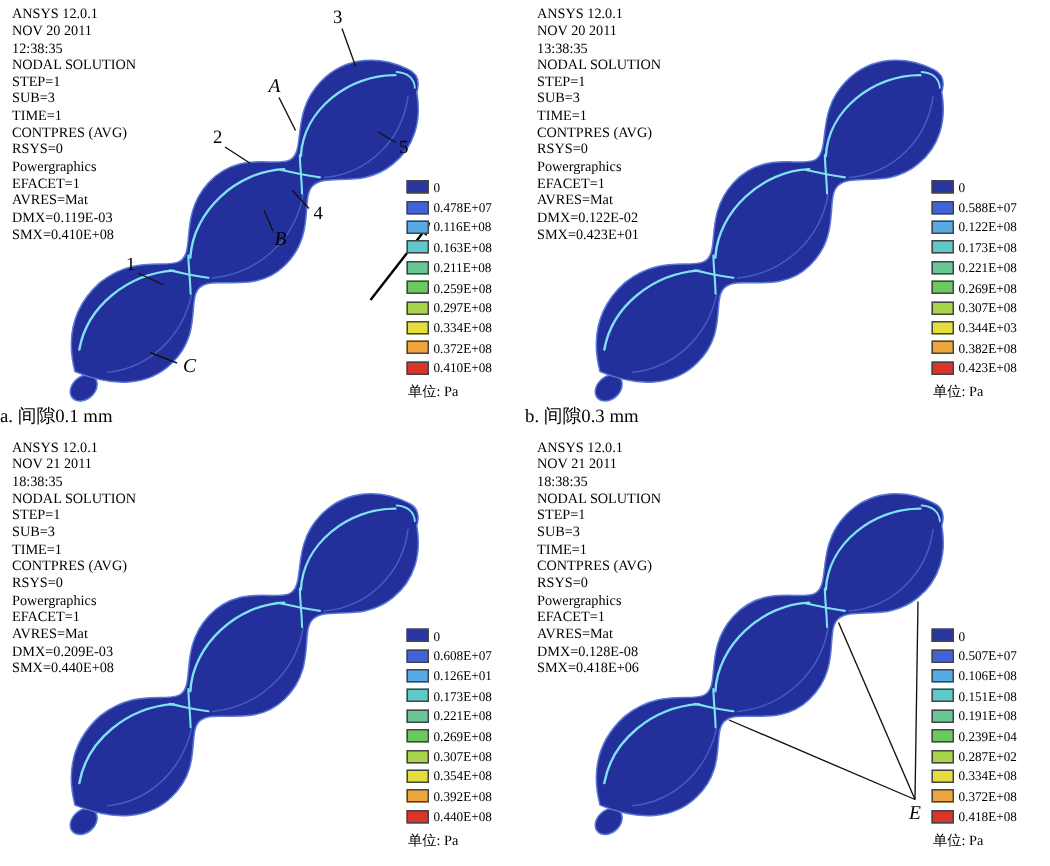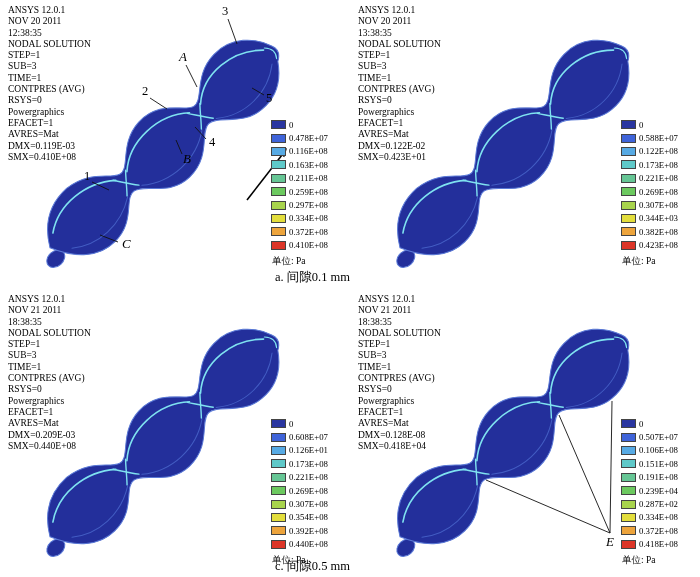--- a/index.html
+++ b/index.html
@@ -12,21 +12,21 @@
   .p-d{left:350px;top:289px}
   .plot{position:absolute;left:0;top:0;width:350px;height:288px;}
   .hdr{position:absolute;left:8px;top:5px;font-size:9.5px;line-height:11.3px;white-space:nowrap;}
   .leg{position:absolute;right:5px;width:74px;}
   .p-a .leg,.p-b .leg{top:118px;}
   .p-c .leg,.p-d .leg{top:128px;}
   .lrow{display:flex;align-items:center;height:13.4px;}
   .sw{width:15px;height:9px;border:1px solid #444;box-sizing:border-box;flex:none;}
   .lv{font-size:8.8px;margin-left:3px;white-space:nowrap;}
   .lunit{font-size:9.5px;margin-top:3px;margin-left:1px;white-space:nowrap;}
-  .cap{position:absolute;bottom:2px;left:0;width:100%;text-align:right;font-size:12.5px;}
+  .cap{position:absolute;bottom:2px;left:0;width:100%;text-align:left;font-size:12.5px;}
   .ann{font-size:12.5px;font-family:"Liberation Serif",serif;fill:#000;}
   .ann-i{font-style:italic;font-size:13px;}
   .lead{stroke:#111;stroke-width:0.9;}
   .arrowline{stroke:#000;stroke-width:1.6;}
 </style>
 </head>
 <body>
 
 <svg width="0" height="0" style="position:absolute" aria-hidden="true">
   <defs>
@@ -200,20 +200,21 @@
         <div class="lrow">
           <span class="sw" style="background: rgb(237, 164, 60);"></span>
           <span class="lv">0.382E+08</span>
         </div>
         <div class="lrow">
           <span class="sw" style="background: rgb(220, 53, 40);"></span>
           <span class="lv">0.423E+08</span>
         </div>
         <div class="lunit">单位: Pa</div>
       </div>
+    <div class="cap">b. 间隙0.3 mm</div>
   </div>
 
   <div class="panel p-c">
     <svg class="plot" viewBox="0 0 350 288">
       <use href="#rotor-shape"></use>
     </svg>
     <div class="hdr">
         <div>ANSYS 12.0.1</div>
         <div>NOV 21 2011</div>
         <div>18:38:35</div>
@@ -265,21 +266,20 @@
         <div class="lrow">
           <span class="sw" style="background: rgb(237, 164, 60);"></span>
           <span class="lv">0.392E+08</span>
         </div>
         <div class="lrow">
           <span class="sw" style="background: rgb(220, 53, 40);"></span>
           <span class="lv">0.440E+08</span>
         </div>
         <div class="lunit">单位: Pa</div>
       </div>
-    <div class="cap">c. 间隙0.5 mm</div>
   </div>
 
   <div class="panel p-d">
     <svg class="plot" viewBox="0 0 350 288">
       <use href="#rotor-shape"></use>
       <g>
         <line class="lead" x1="260" y1="244" x2="262" y2="112"></line>
         <line class="lead" x1="260" y1="244" x2="209" y2="126"></line>
         <line class="lead" x1="260" y1="244" x2="136" y2="191"></line>
         <text class="ann ann-i" x="256" y="257">E</text>
@@ -292,21 +292,21 @@
         <div>NODAL SOLUTION</div>
         <div>STEP=1</div>
         <div>SUB=3</div>
         <div>TIME=1</div>
         <div>CONTPRES (AVG)</div>
         <div>RSYS=0</div>
         <div>Powergraphics</div>
         <div>EFACET=1</div>
         <div>AVRES=Mat</div>
         <div>DMX=0.128E-08</div>
-        <div>SMX=0.418E+04</div>
+        <div>SMX=0.418E+06</div>
       </div>
     <div class="leg">
         <div class="lrow">
           <span class="sw" style="background: rgb(42, 54, 160);"></span>
           <span class="lv">0</span>
         </div>
         <div class="lrow">
           <span class="sw" style="background: rgb(63, 100, 217);"></span>
           <span class="lv">0.507E+07</span>
         </div>

